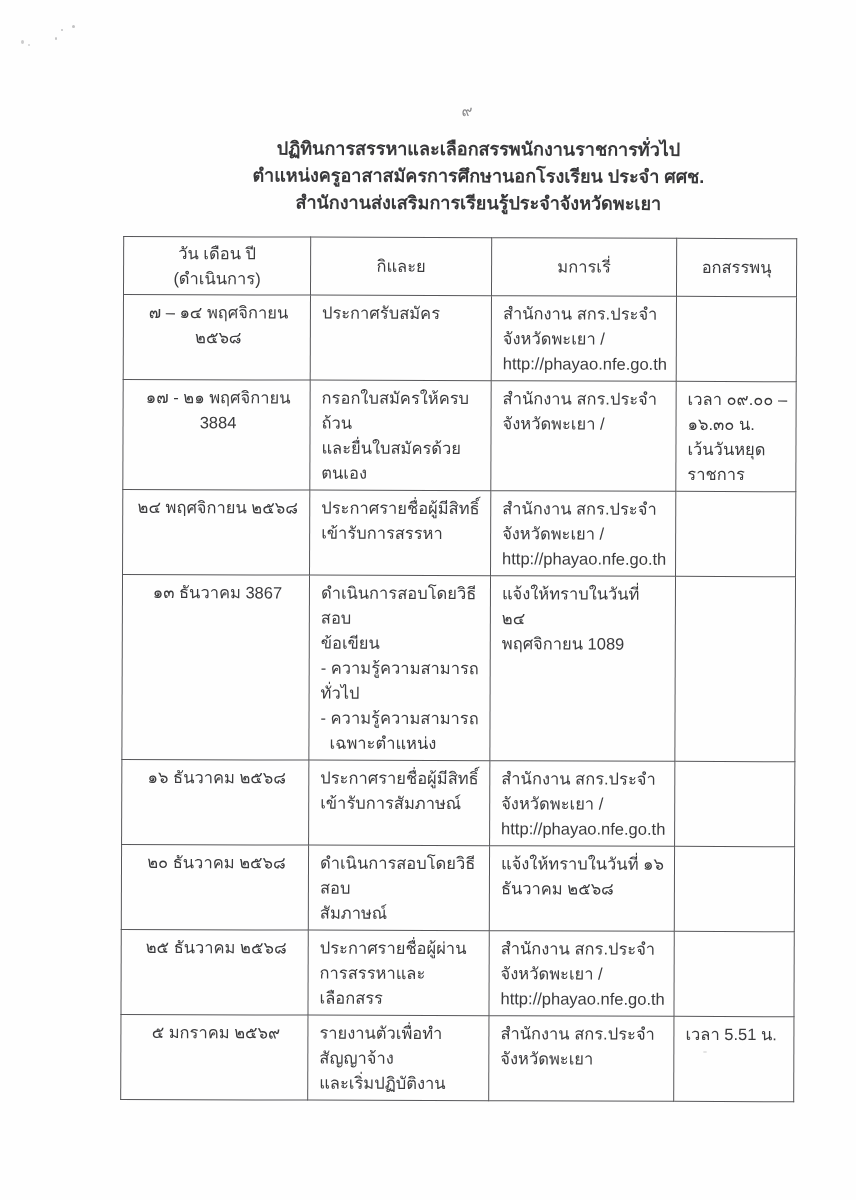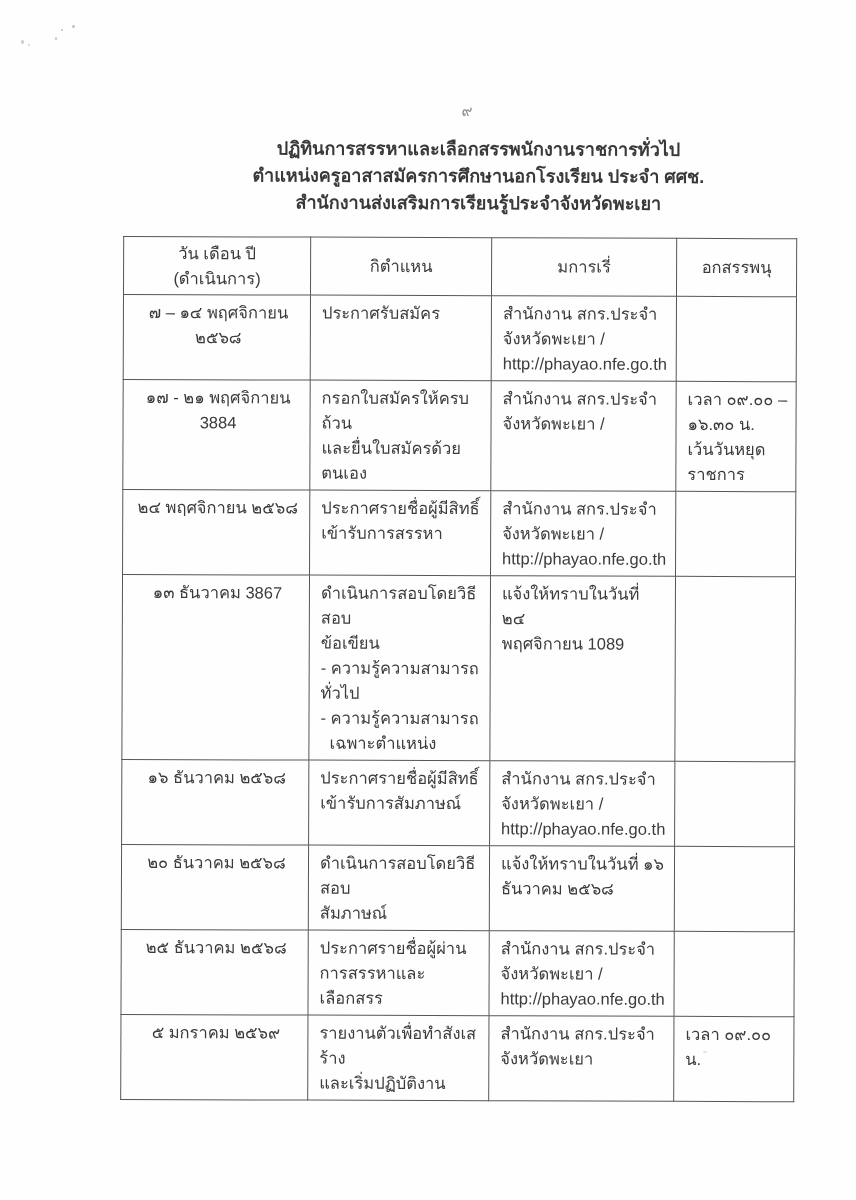--- a/index.html
+++ b/index.html
@@ -76,21 +76,21 @@
       <colgroup>
         <col style="width:187px">
         <col style="width:181px">
         <col style="width:185px">
         <col style="width:120px">
       </colgroup>
       <thead>
         <tr style="height:58px">
           <th>วัน เดือน ปี
 (ดำเนินการ)</th>
-          <th>กิตำแหน</th>
+          <th>กิและย</th>
           <th>มการเรี่</th>
           <th>อกสรรพนุ</th>
         </tr>
       </thead>
       <tbody>
         <tr style="height:77px">
           <td class="c-date">๗ – ๑๔ พฤศจิกายน ๒๕๖๘</td>
           <td class="c-activity">ประกาศรับสมัคร</td>
           <td class="c-location">สำนักงาน สกร.ประจำ
 จังหวัดพะเยา /
@@ -148,23 +148,23 @@
           <td class="c-date">๒๕ ธันวาคม ๒๕๖๘</td>
           <td class="c-activity">ประกาศรายชื่อผู้ผ่าน
 การสรรหาและเลือกสรร</td>
           <td class="c-location">สำนักงาน สกร.ประจำ
 จังหวัดพะเยา /
 http://phayao.nfe.go.th</td>
           <td class="c-note"></td>
         </tr>
         <tr style="height:73px">
           <td class="c-date">๕ มกราคม ๒๕๖๙</td>
-          <td class="c-activity">รายงานตัวเพื่อทำสังเสร้าง
+          <td class="c-activity">รายงานตัวเพื่อทำสัญญาจ้าง
 และเริ่มปฏิบัติงาน</td>
           <td class="c-location">สำนักงาน สกร.ประจำ
 จังหวัดพะเยา</td>
-          <td class="c-note">เวลา ๐๙.๐๐ น.</td>
+          <td class="c-note">เวลา 5.51 น.</td>
         </tr>
       </tbody>
     </table>
 
   </div>
 </div>
 
 </body></html>

